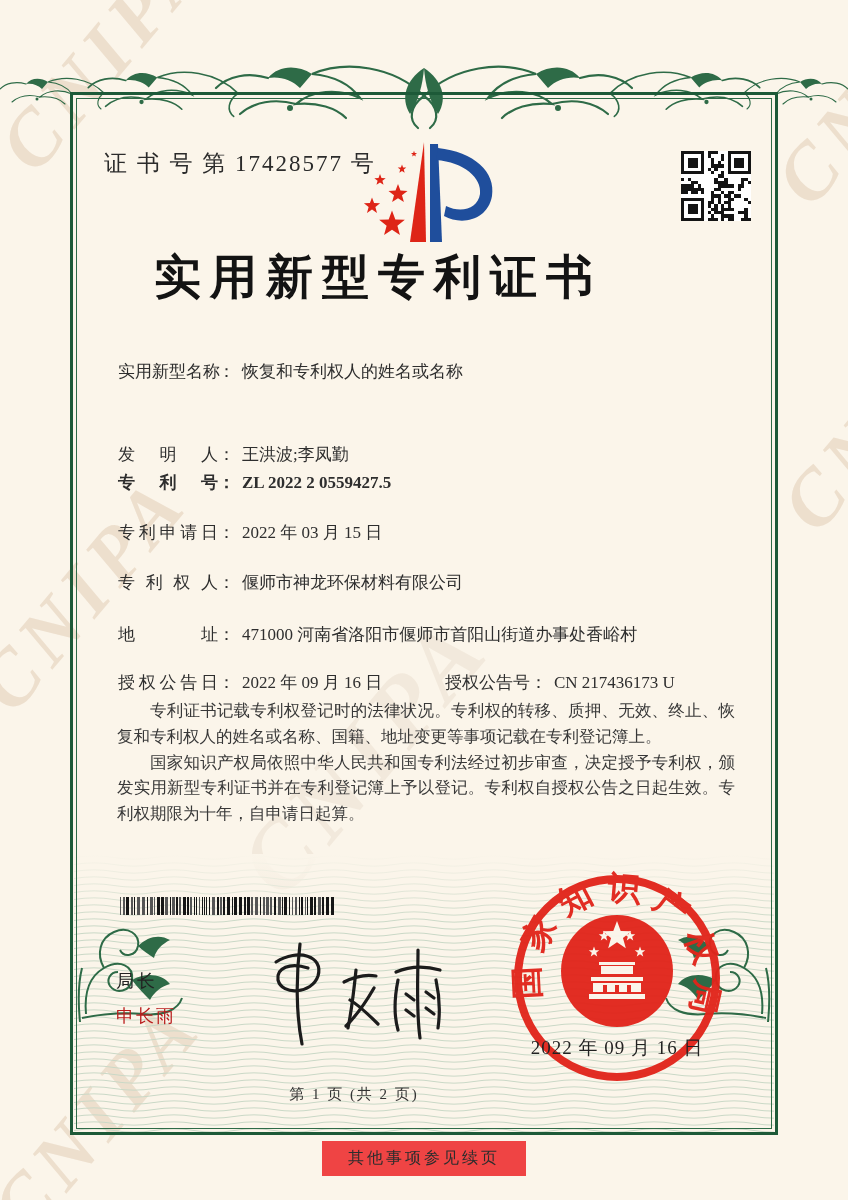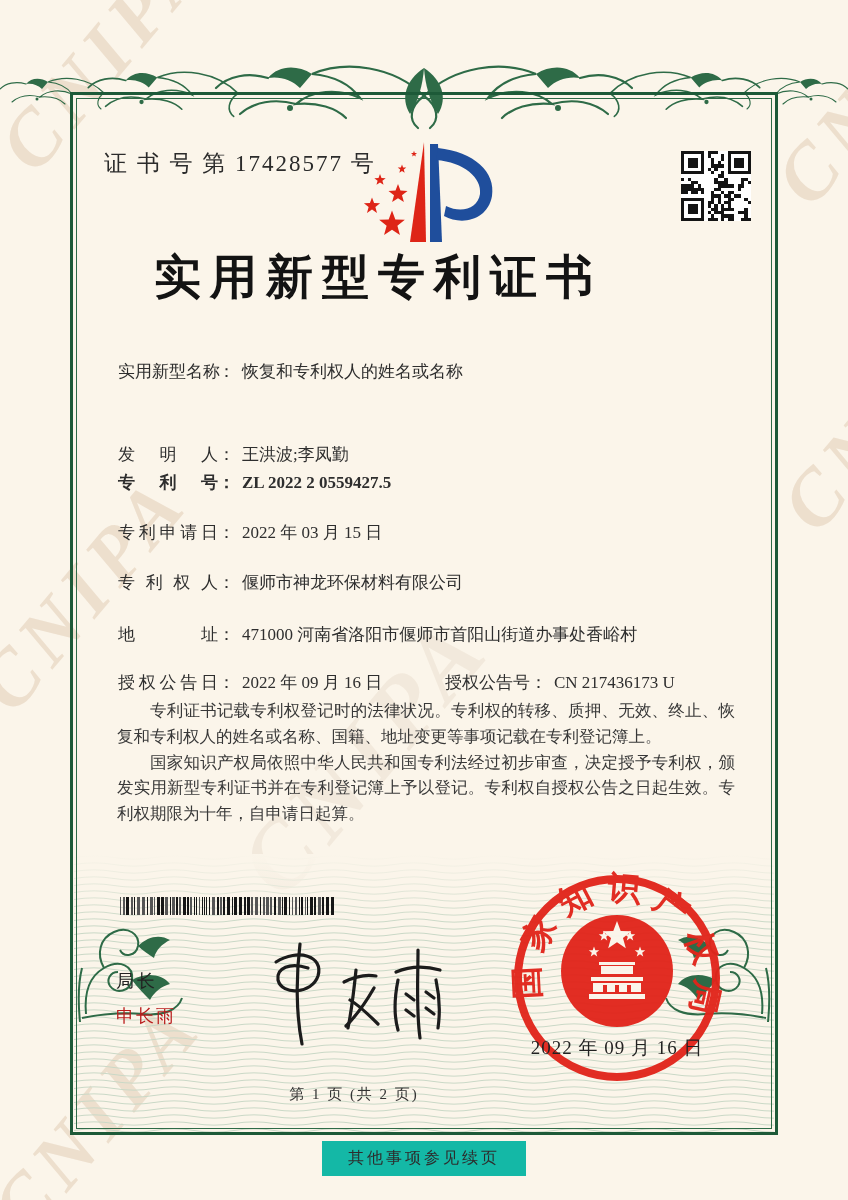--- a/index.html
+++ b/index.html
@@ -47,21 +47,21 @@
   .paras{left:117px; top:698px; width:618px; z-index:2; font-size:16.5px; line-height:25.8px; text-align:justify; color:#383838;}
   .para{text-indent:2em;}
   .barcode{left:120px; top:897px; width:218px; height:18px; z-index:2;}
   .officer-title{left:116px; top:969px; z-index:2; font-size:18px; letter-spacing:3px; font-family:"Liberation Sans","DejaVu Sans",sans-serif; color:#222;}
   .officer-name{left:116px; top:1004px; z-index:2; font-size:18px; letter-spacing:2px; font-family:"Liberation Sans","DejaVu Sans",sans-serif; color:#b91c1c;}
   .signature{left:238px; top:936px; width:215px; height:114px; z-index:2;}
   .seal{left:500px; top:866px; width:234px; height:230px; z-index:3; opacity:0.96;}
   .page-footer{left:0; top:1085px; width:708px; z-index:2; text-align:center; font-size:15px; letter-spacing:2px; color:#333;}
   .note-box{
     left:50%; top:1141px; transform:translateX(-50%); z-index:2;
-    background:#14b8a6; padding:7px 26px; font-size:16px; letter-spacing:3px; color:#2d2d2d;
+    background:#ef4444; padding:7px 26px; font-size:16px; letter-spacing:3px; color:#2d2d2d;
     white-space:nowrap;
     text-align:center;
   }
 </style>
 </head>
 <body>
 
 <div class="page">
 
   <svg width="0" height="0" style="position:absolute" aria-hidden="true">

